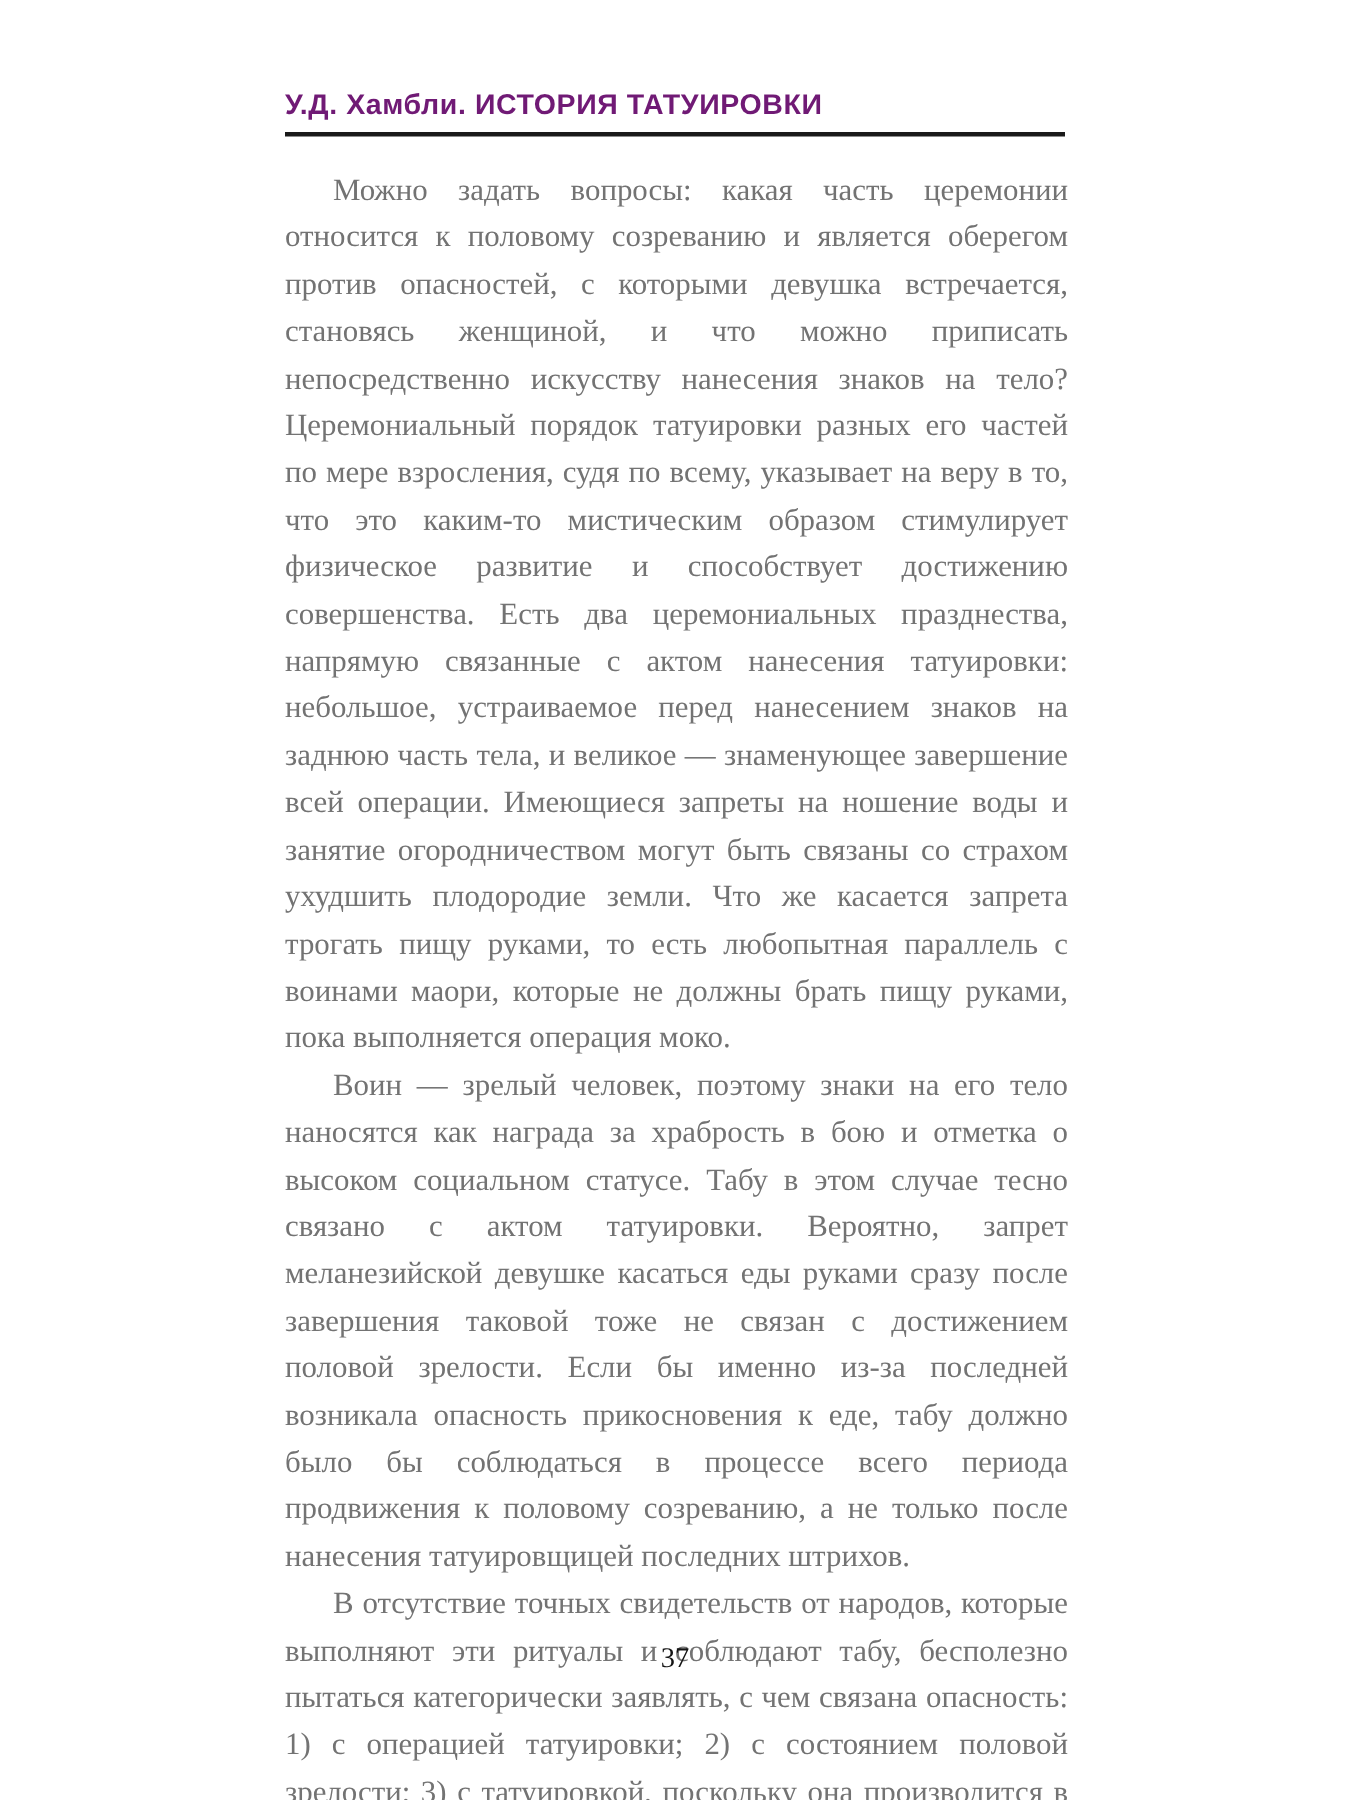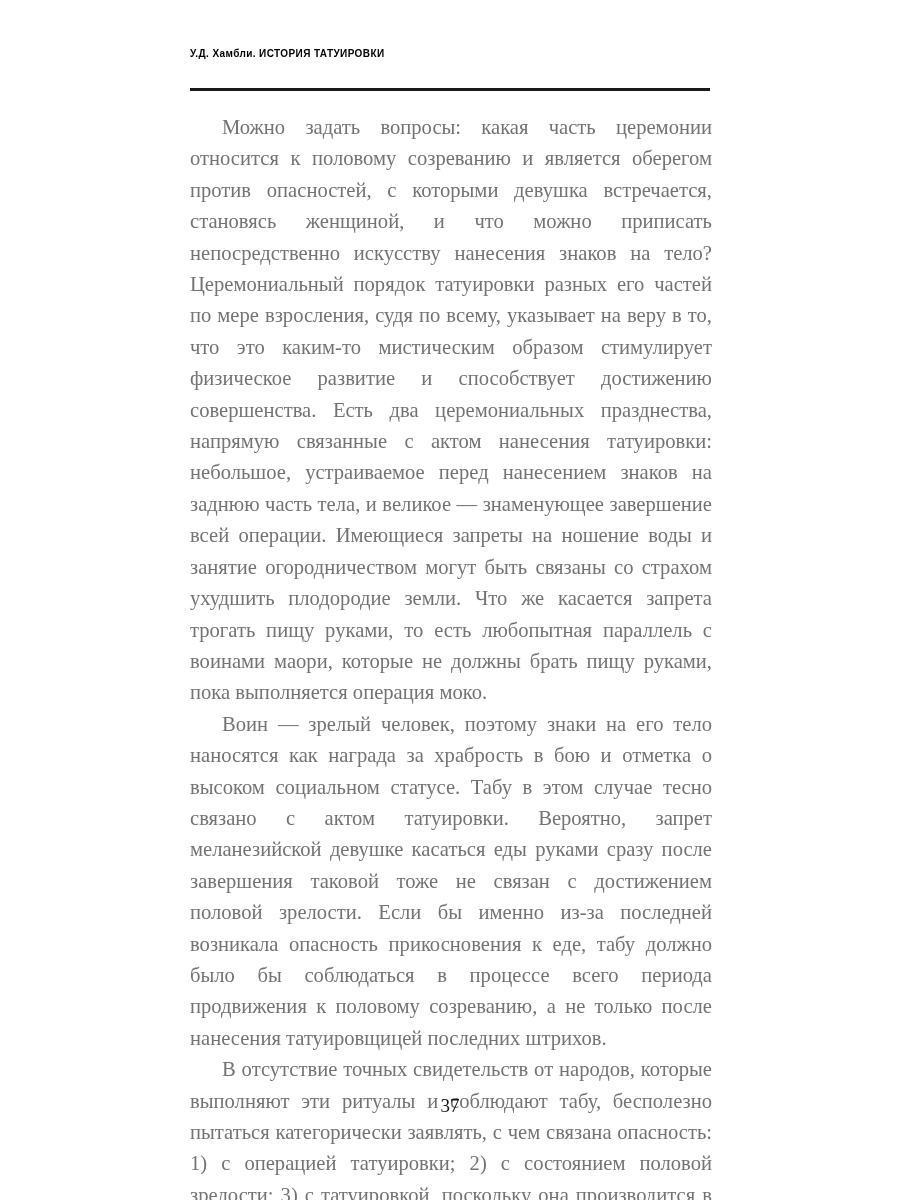--- a/index.html
+++ b/index.html
@@ -17,27 +17,27 @@
   .page {
     position: relative;
     width: 900px;
     height: 1200px;
     box-sizing: border-box;
     background: #ffffff;
   }
   .running-head {
     position: absolute;
     left: 190px;
-    top: 48px;
+    top: 60px;
     width: 520px;
     font-family: "Liberation Sans", sans-serif;
     font-weight: bold;
-    font-size: 10px;
+    font-size: 19px;
     letter-spacing: 0.4px;
-    color: #000000;
+    color: #701a75;
     white-space: nowrap;
   }
   .rule {
     position: absolute;
     left: 190px;
     top: 88px;
     width: 520px;
     height: 3px;
     background: #1a1a1a;
   }

